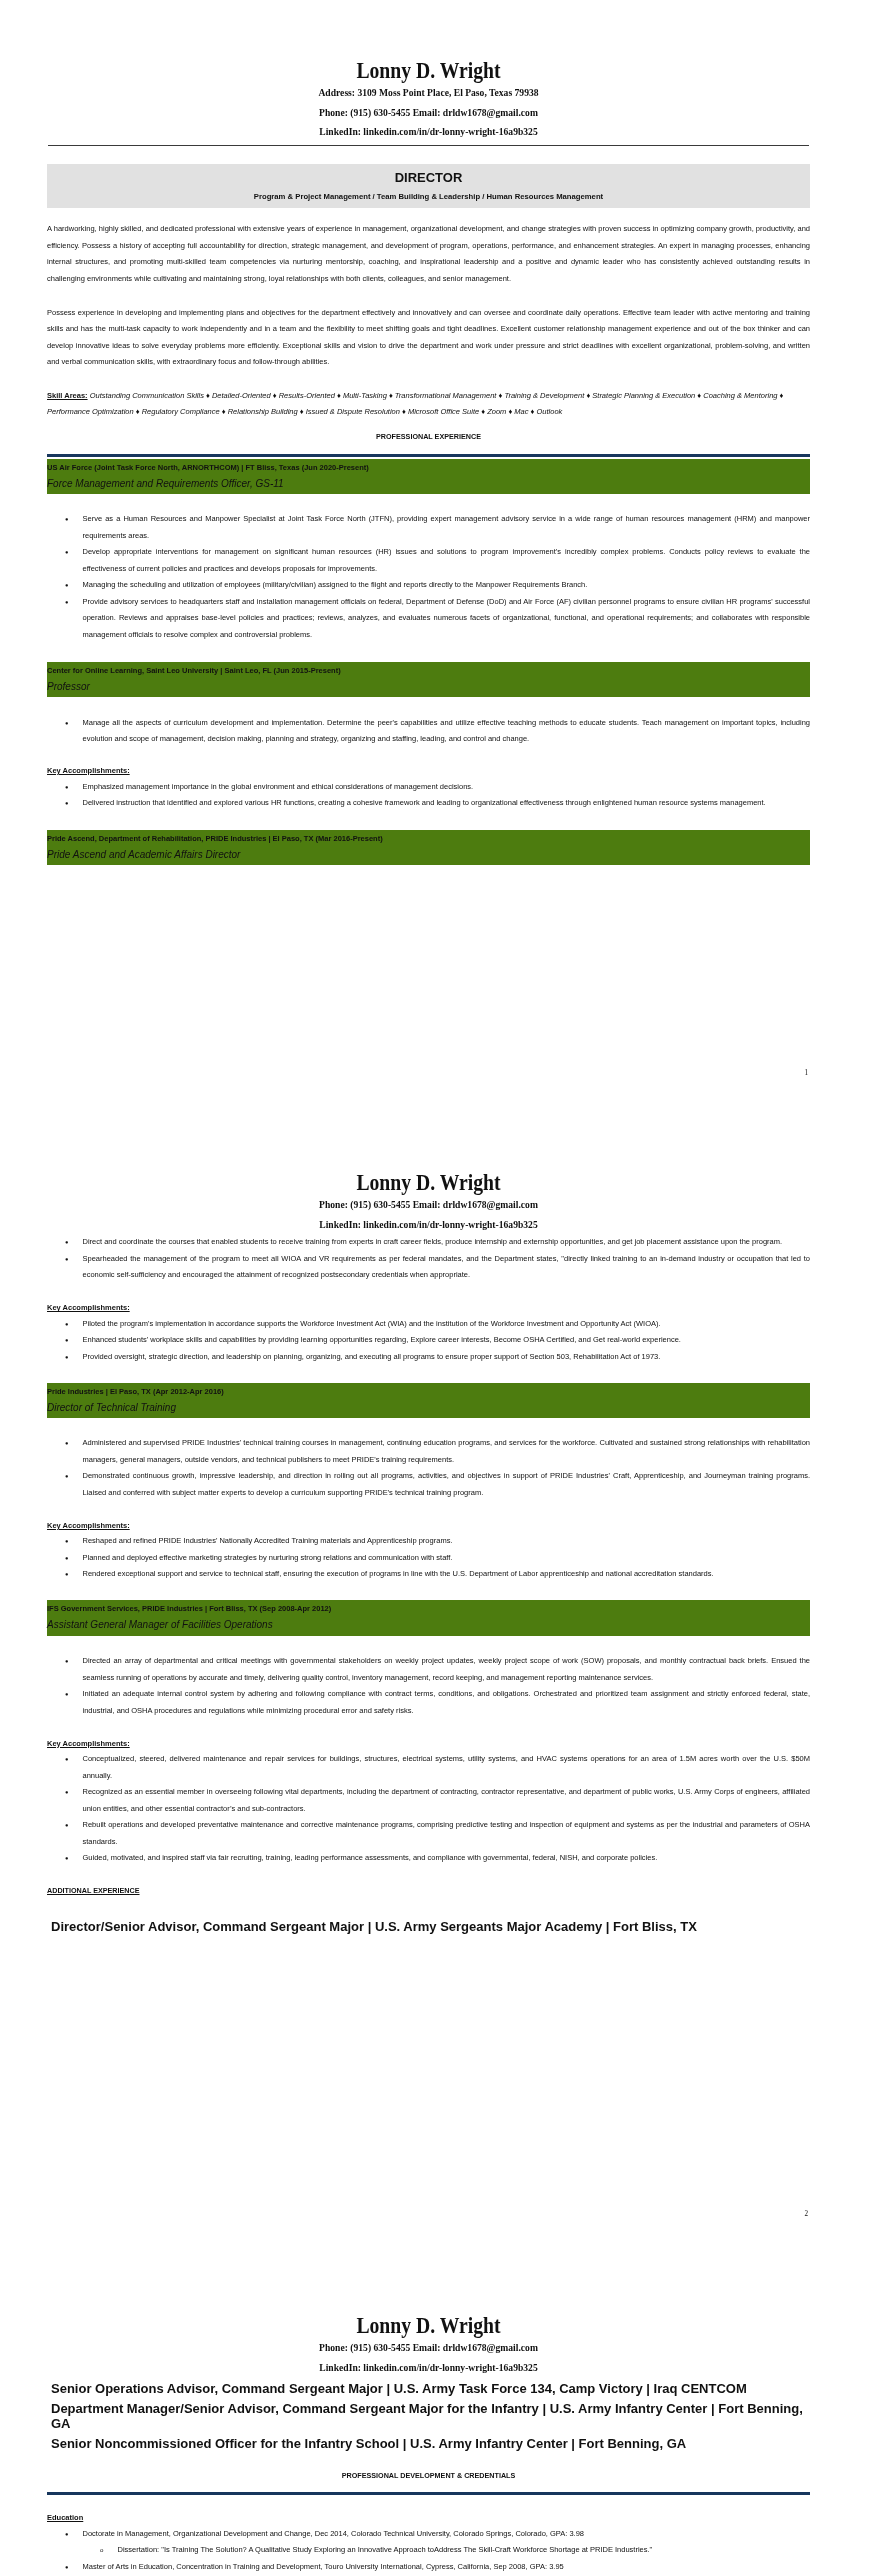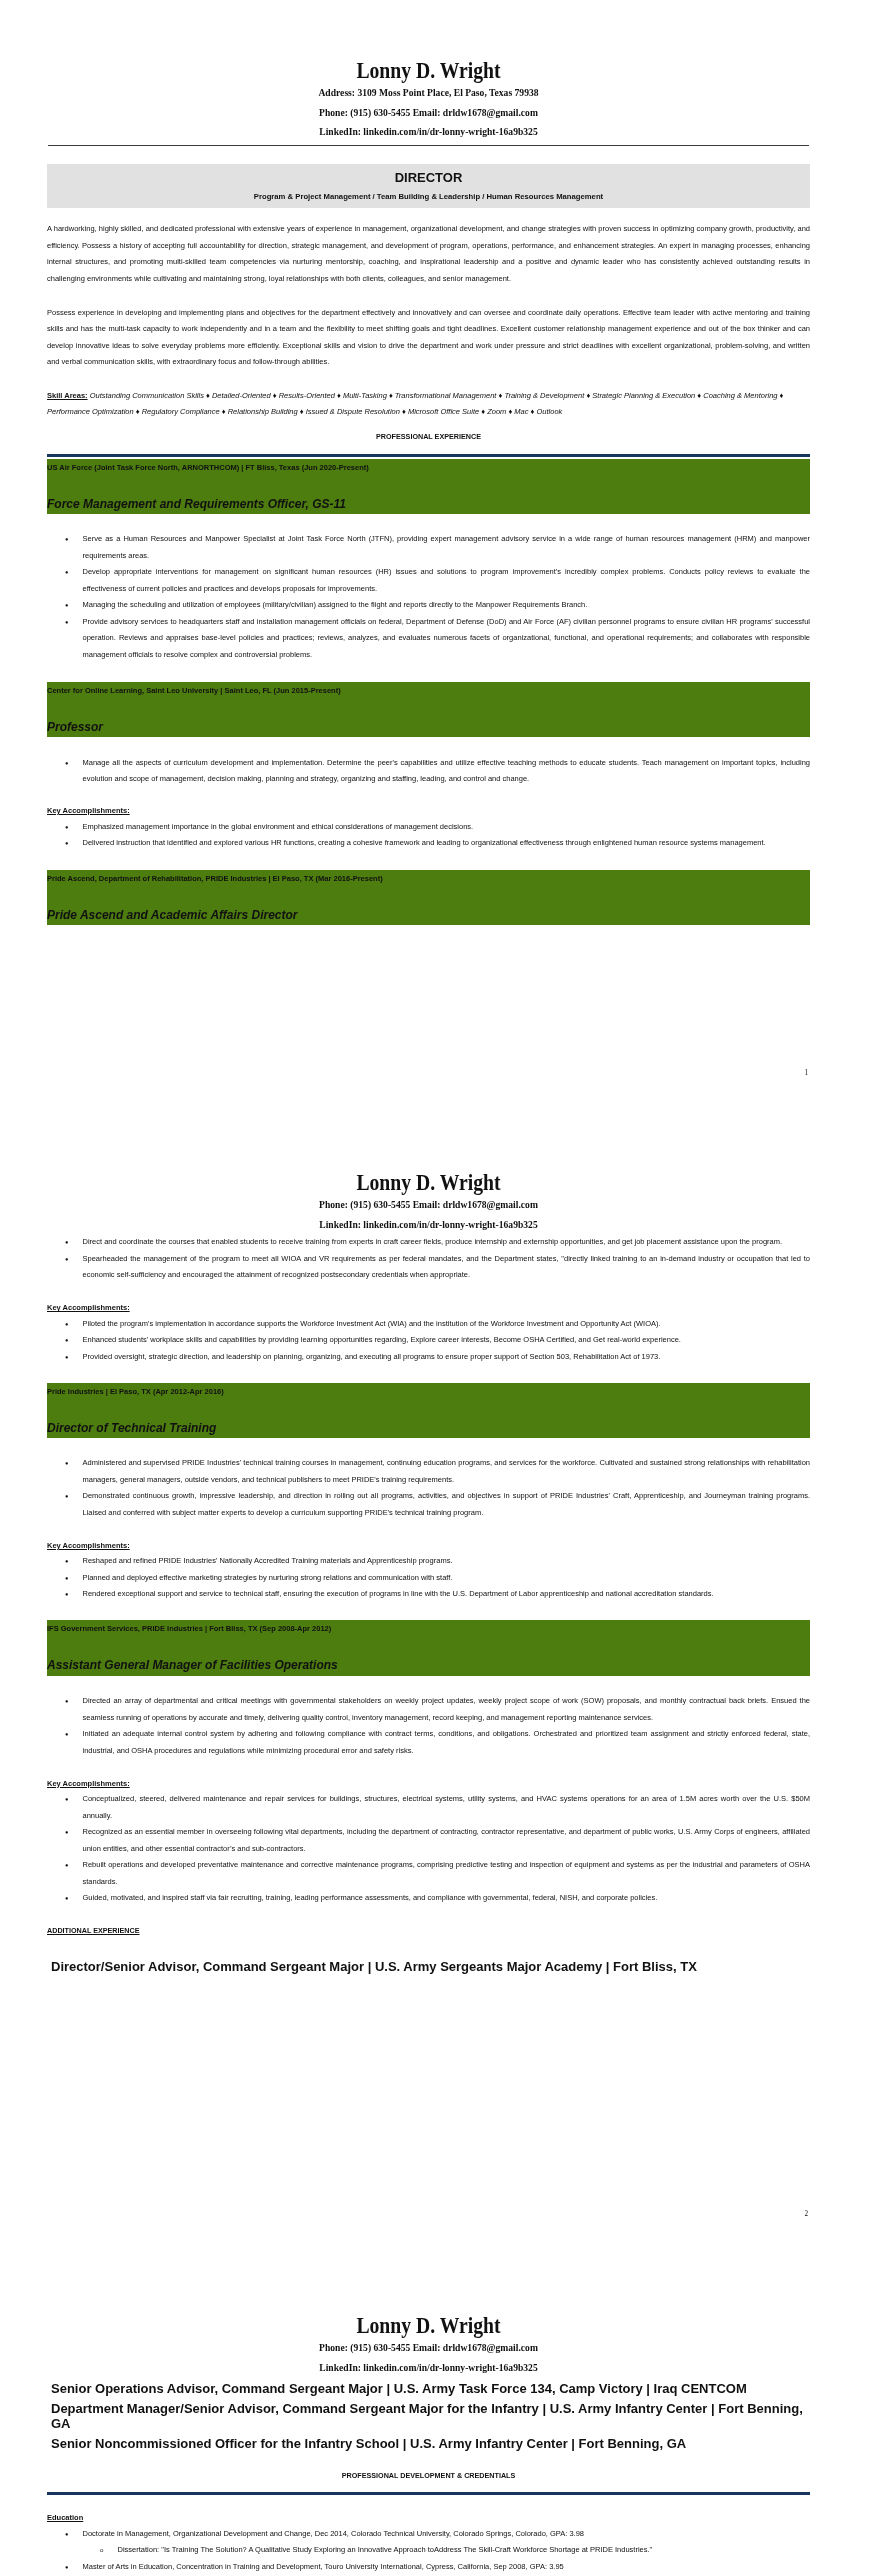--- a/index.html
+++ b/index.html
@@ -14,21 +14,21 @@
   .banner .sub { font-size: 7.7px; font-weight: bold; line-height: 15.5px; }
   p.body { font-size: 7.5px; line-height: 16.5px; text-align: justify; margin: 0; }
   .gap { height: 13.4px; }
   .skills { font-size: 7.5px; line-height: 16px; margin: 0; }
   .skills .lbl { font-weight: bold; text-decoration: underline; font-style: normal; }
   .skills em { font-style: italic; }
   .sect-title { text-align: center; font-weight: bold; font-size: 7.2px; line-height: 13.4px; margin: 10.3px 0 10.3px; }
   .sect-title-left { font-weight: bold; font-size: 7.2px; text-decoration: underline; line-height: 13.4px; margin: 0; }
   .job { background: #4d7c0f; padding: 1px 0 2.1px 0; margin-top: 2.1px; }
   .job .org { font-weight: bold; font-size: 7.5px; line-height: 16px; }
-  .job .role { font-weight: bold; font-style: italic; font-size: 12px; line-height: 16px; margin-top: 20px; }
+  .job .role { font-weight: normal; font-style: italic; font-size: 10px; line-height: 16px; }
   ul.bl { margin: 0; padding-left: 18px; list-style: none; }
   ul.bl > li { position: relative; padding-left: 17.5px; font-size: 7.5px; line-height: 16.5px; text-align: justify; }
   ul.bl > li::before { content: "\25CF"; position: absolute; left: 0; top: 0; font-size: 5.7px; }
   ul.sub { margin: 0; padding-left: 17.5px; list-style: none; }
   ul.sub > li { position: relative; padding-left: 17.5px; font-size: 7.5px; line-height: 16.5px; text-align: justify; }
   ul.sub > li::before { content: "o"; position: absolute; left: 0; top: 0; font-size: 6.2px; }
   .ka { font-weight: bold; text-decoration: underline; font-size: 7.5px; line-height: 15.5px; margin: 0; }
   .pagenum { position: absolute; right: 48px; font-family: "Liberation Serif", serif; font-size: 7.2px; }
   .addl { font-weight: bold; font-size: 13px; line-height: 15.5px; margin: 4px; }
   .edu-head { font-weight: bold; text-decoration: underline; font-size: 7.5px; line-height: 15.5px; margin: 0; }

